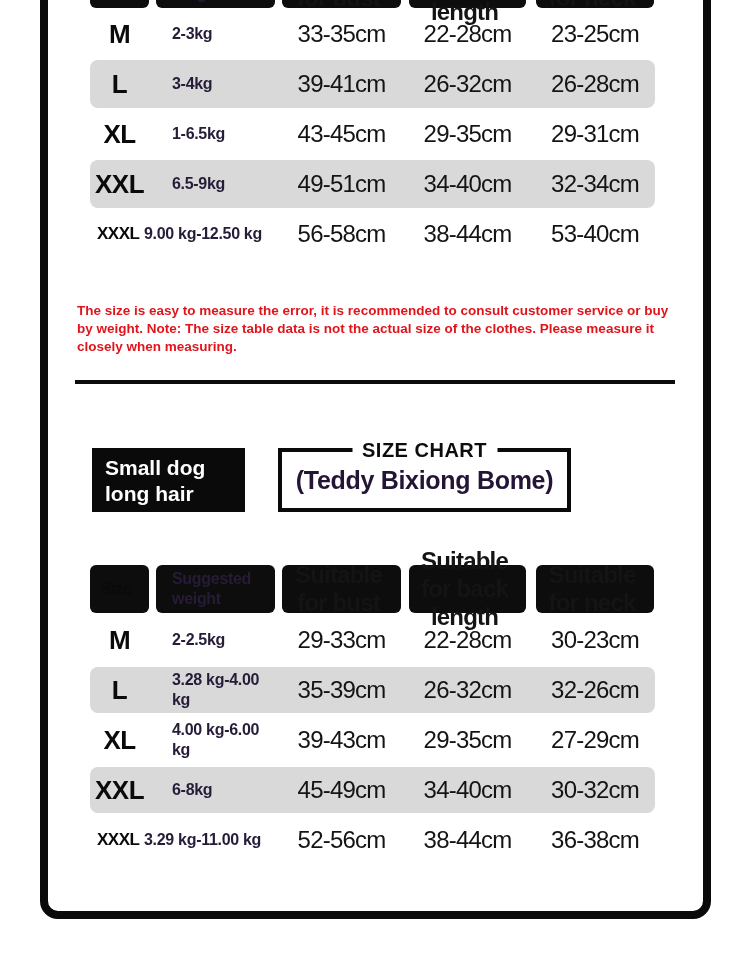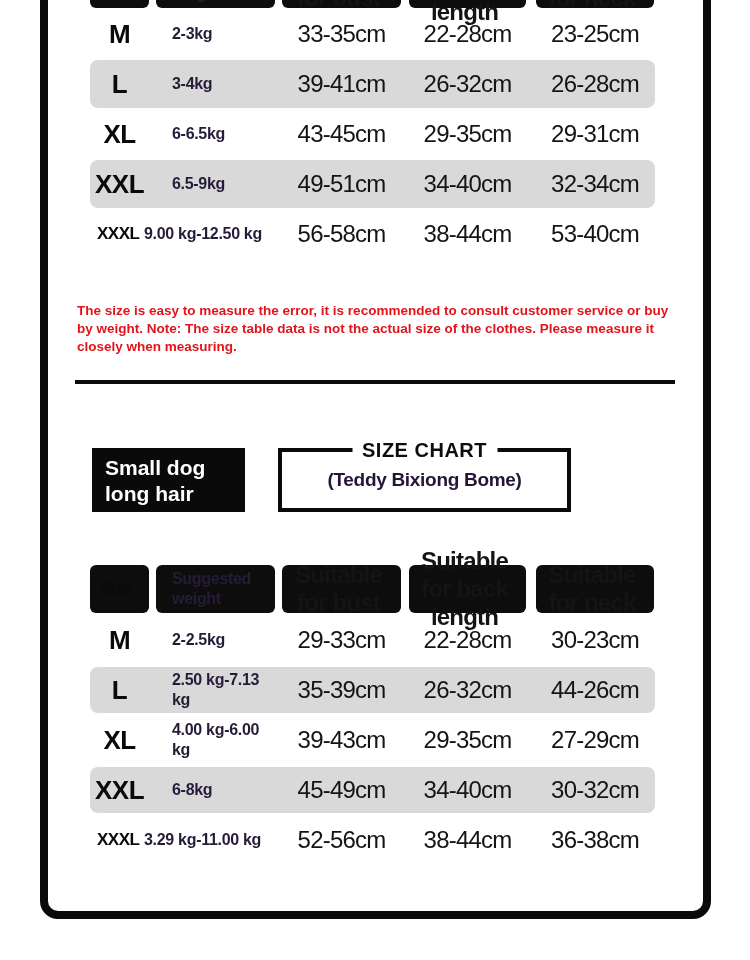--- a/index.html
+++ b/index.html
@@ -49,21 +49,21 @@
   }
   .chart-box{
     position:relative;width:293px;height:64px;border:4px solid #0a0a0a;
     margin-left:33px;box-sizing:border-box;display:flex;align-items:center;justify-content:center;
   }
   .chart-title{
     position:absolute;top:-13px;left:50%;transform:translateX(-50%);
     background:#ffffff;padding:0 10px;font-weight:bold;font-size:20px;
     letter-spacing:0.5px;color:#0d0d0d;white-space:nowrap;
   }
-  .chart-sub{font-weight:bold;font-size:19px;color:#241436;letter-spacing:-0.3px;}
+  .chart-sub{font-weight:bold;font-size:25px;color:#241436;letter-spacing:-0.3px;}
   .t2{margin-top:53px;}
 </style>
 </head>
 <body>
 
 <div class="card">
 
   <div class="table t1">
     <div class="thead">
       <div class="h c1 hsize">Size</div>
@@ -81,21 +81,21 @@
     </div>
     <div class="trow alt">
       <div class="c c1">L</div>
       <div class="c c2">3-4kg</div>
       <div class="c c3">39-41cm</div>
       <div class="c c4">26-32cm</div>
       <div class="c c5">26-28cm</div>
     </div>
     <div class="trow">
       <div class="c c1">XL</div>
-      <div class="c c2">6-6.5kg</div>
+      <div class="c c2">1-6.5kg</div>
       <div class="c c3">43-45cm</div>
       <div class="c c4">29-35cm</div>
       <div class="c c5">29-31cm</div>
     </div>
     <div class="trow alt">
       <div class="c c1">XXL</div>
       <div class="c c2">6.5-9kg</div>
       <div class="c c3">49-51cm</div>
       <div class="c c4">34-40cm</div>
       <div class="c c5">32-34cm</div>
@@ -134,24 +134,24 @@
     </div>
     <div class="trow">
       <div class="c c1">M</div>
       <div class="c c2">2-2.5kg</div>
       <div class="c c3">29-33cm</div>
       <div class="c c4">22-28cm</div>
       <div class="c c5">30-23cm</div>
     </div>
     <div class="trow alt">
       <div class="c c1">L</div>
-      <div class="c c2">2.50 kg-7.13 kg</div>
+      <div class="c c2">3.28 kg-4.00 kg</div>
       <div class="c c3">35-39cm</div>
       <div class="c c4">26-32cm</div>
-      <div class="c c5">44-26cm</div>
+      <div class="c c5">32-26cm</div>
     </div>
     <div class="trow">
       <div class="c c1">XL</div>
       <div class="c c2">4.00 kg-6.00 kg</div>
       <div class="c c3">39-43cm</div>
       <div class="c c4">29-35cm</div>
       <div class="c c5">27-29cm</div>
     </div>
     <div class="trow alt">
       <div class="c c1">XXL</div>

